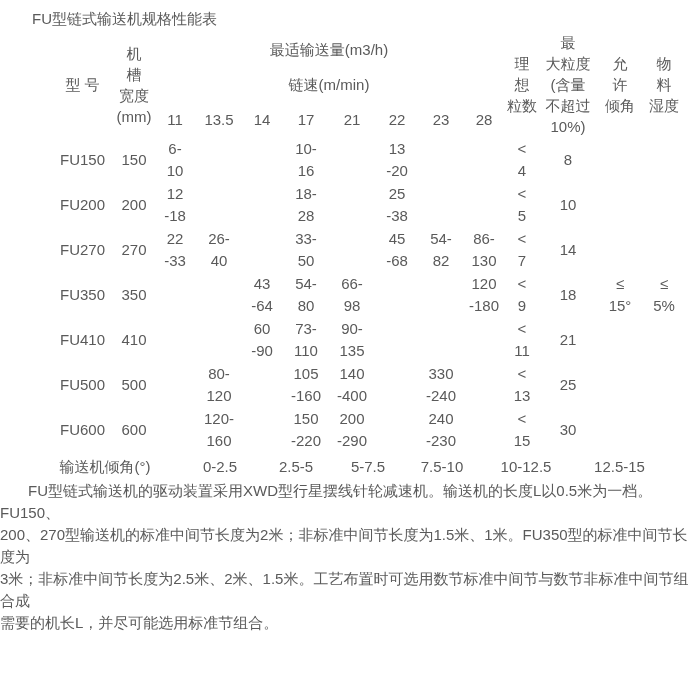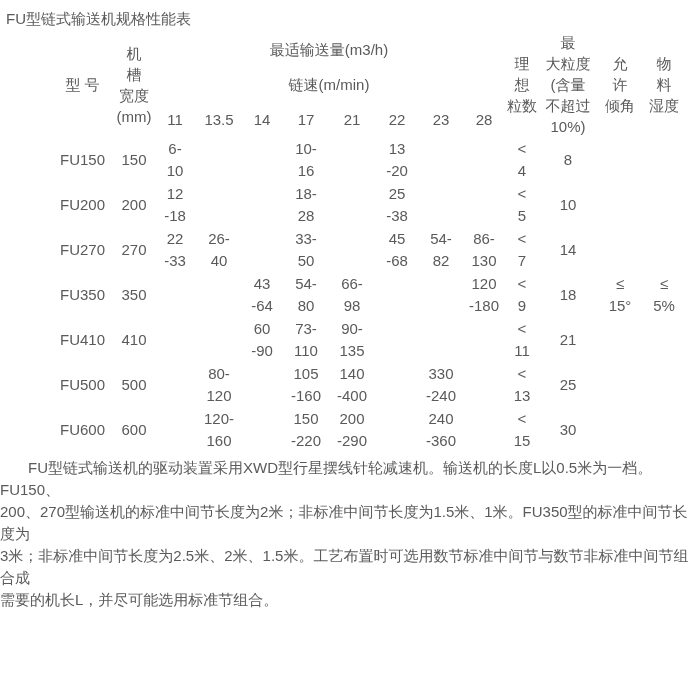--- a/index.html
+++ b/index.html
@@ -3,21 +3,21 @@
 <meta charset="utf-8">
 <style>
   * { margin:0; padding:0; box-sizing:border-box; }
   html,body { background:#ffffff; }
   .page {
     position:relative; width:699px; height:691px; overflow:hidden;
     background:#ffffff; color:#5a5a5a;
     font-family:"Liberation Sans", sans-serif;
     font-size:15px;
   }
-  .title { font-size:15px; font-weight:normal; padding:9px 0 0 6px; line-height:20px; }
+  .title { font-size:15px; font-weight:normal; padding:9px 0 0 32px; line-height:20px; }
 
   
   table.spec { border-collapse:collapse; table-layout:fixed; margin:3px 0 0 50px; }
   table.spec th, table.spec td {
     font-weight:normal; text-align:center; vertical-align:middle;
     white-space:pre-line; padding:0; font-size:15px;
   }
   table.spec tr.h  { height:35px; }
   table.spec tr.h th { line-height:21px; }
   table.spec tr.d  { height:45px;margin-top:40px; }
@@ -219,41 +219,50 @@
       <td></td>
       <td>120-
 160</td>
       <td></td>
       <td>150
 -220</td>
       <td>200
 -290</td>
       <td></td>
       <td>240
--360</td>
+-230</td>
       <td></td>
       <td>&lt;
 15</td>
       <td>30</td>
     </tr>
   </tbody>
     </table>
 
 
   <table class="disc">
     <colgroup>
       <col style="width:150px">
         <col style="width:80px">
         <col style="width:72px">
       <col style="width:72px">
         <col style="width:76px">
         <col style="width:92px">
         <col style="width:95px">
     </colgroup>
     <tbody>
+        <tr>
+      <td>输送机倾角(°)</td>
+      <td>0-2.5</td>
+      <td>2.5-5</td>
+      <td>5-7.5</td>
+      <td>7.5-10</td>
+      <td>10-12.5</td>
+      <td>12.5-15</td>
+    </tr>
   </tbody>
     </table>
 
   <p class="para p2">FU型链式输送机的驱动装置采用XWD型行星摆线针轮减速机。输送机的长度L以0.5米为一档。FU150、
 200、270型输送机的标准中间节长度为2米；非标准中间节长度为1.5米、1米。FU350型的标准中间节长度为
 3米；非标准中间节长度为2.5米、2米、1.5米。工艺布置时可选用数节标准中间节与数节非标准中间节组合成
 需要的机长L，并尽可能选用标准节组合。</p>
 
 </div>
 

